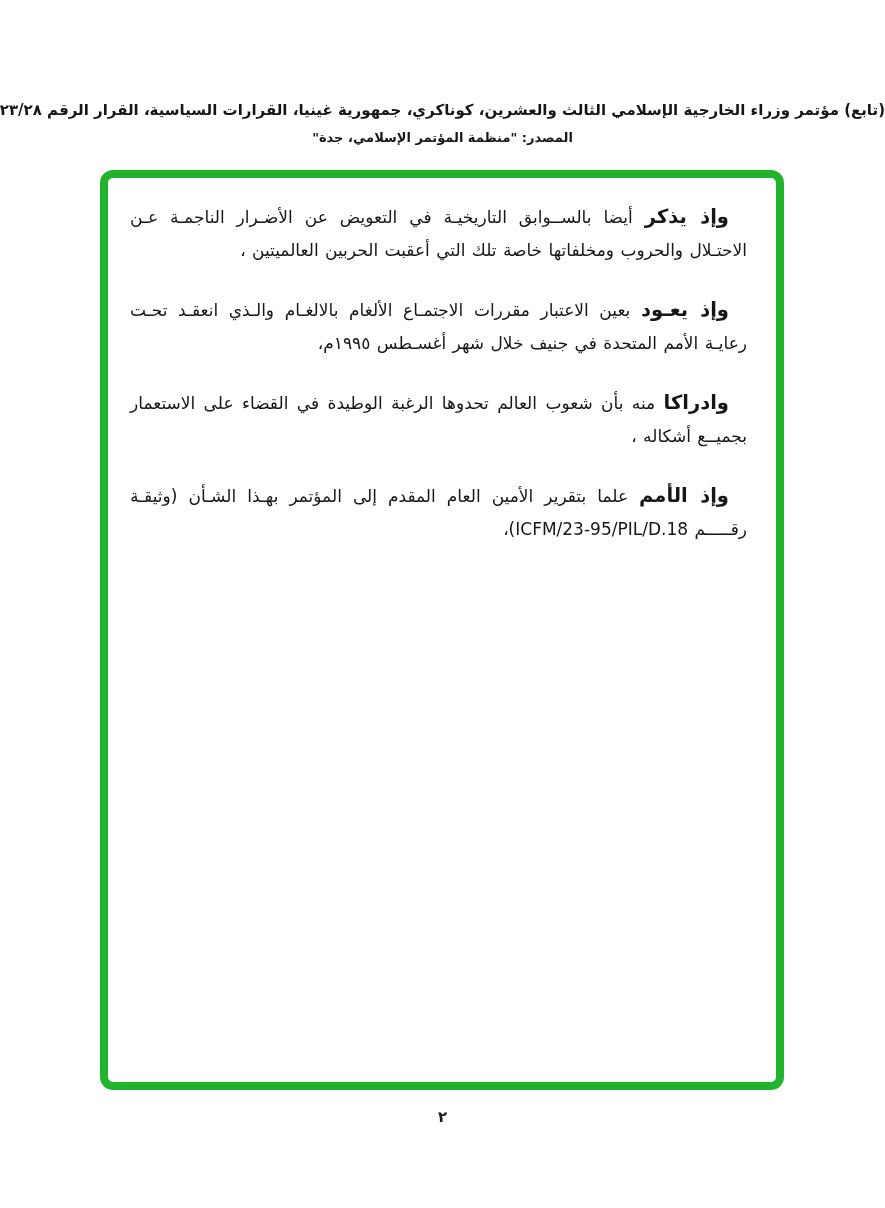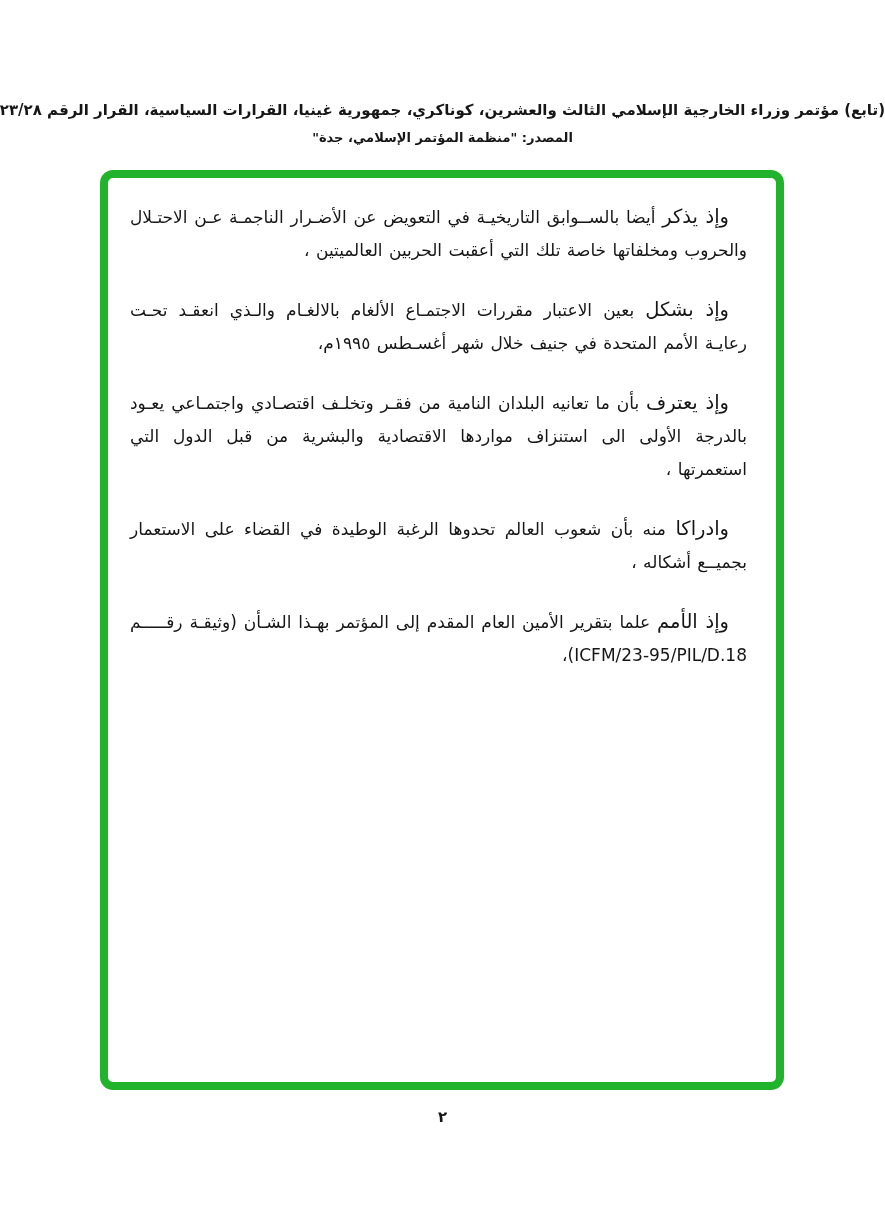--- a/index.html
+++ b/index.html
@@ -62,21 +62,21 @@
     overflow: hidden;
   }
   .para {
     margin: 0 0 26px 0;
     font-size: 17px;
     line-height: 33px;
     text-indent: 18px;
     word-spacing: 1px;
   }
   .para .lead {
-    font-weight: normal;
+    font-weight: bold;
     font-size: 19.5px;
     letter-spacing: 0.3px;
   }
   
   .page-number {
     position: absolute;
     top: 1108px;
     left: 0;
     width: 100%;
     text-align: center;
@@ -94,24 +94,23 @@
     <div class="line2">المصدر:  "منظمة المؤتمر الإسلامي، جدة"</div>
   </div>
 
   <div class="green-frame"></div>
 
   <div class="doc-body">
 
     <p class="para"><span class="lead">وإذ يذكر</span><span> أيضا بالســوابق التاريخيـة في التعويض عن الأضـرار الناجمـة عـن الاحتـلال والحروب ومخلفاتها خاصة تلك التي أعقبت الحربين العالميتين ،</span></p>
 
 
-    <p class="para"><span class="lead">وإذ بشكل</span><span> بعين الاعتبار مقررات الاجتمـاع الألغام بالالغـام والـذي انعقـد تحـت رعايـة الأمم المتحدة في جنيف خلال شهر أغسـطس ١٩٩٥م،</span></p>
+    <p class="para"><span class="lead">وإذ يعـود</span><span> بعين الاعتبار مقررات الاجتمـاع الألغام بالالغـام والـذي انعقـد تحـت رعايـة الأمم المتحدة في جنيف خلال شهر أغسـطس ١٩٩٥م،</span></p>
 
 
-    <p class="para"><span class="lead">وإذ يعترف</span><span> بأن ما تعانيه البلدان النامية من فقـر وتخلـف اقتصـادي واجتمـاعي يعـود بالدرجة الأولى الى استنزاف مواردها الاقتصادية والبشرية من قبل الدول التي استعمرتها ،</span></p>
 
 
 
     <p class="para"><span class="lead">وادراكا</span><span> منه بأن شعوب العالم تحدوها الرغبة الوطيدة في القضاء على الاستعمار بجميــع أشكاله ،</span></p>
 
     <p class="para"><span class="lead">وإذ الأمم</span><span> علما بتقرير الأمين العام المقدم إلى المؤتمر بهـذا الشـأن (وثيقـة رقـــــم ICFM/23-95/PIL/D.18)،</span></p>
 
   </div>
 
   <div class="page-number">٢</div>

